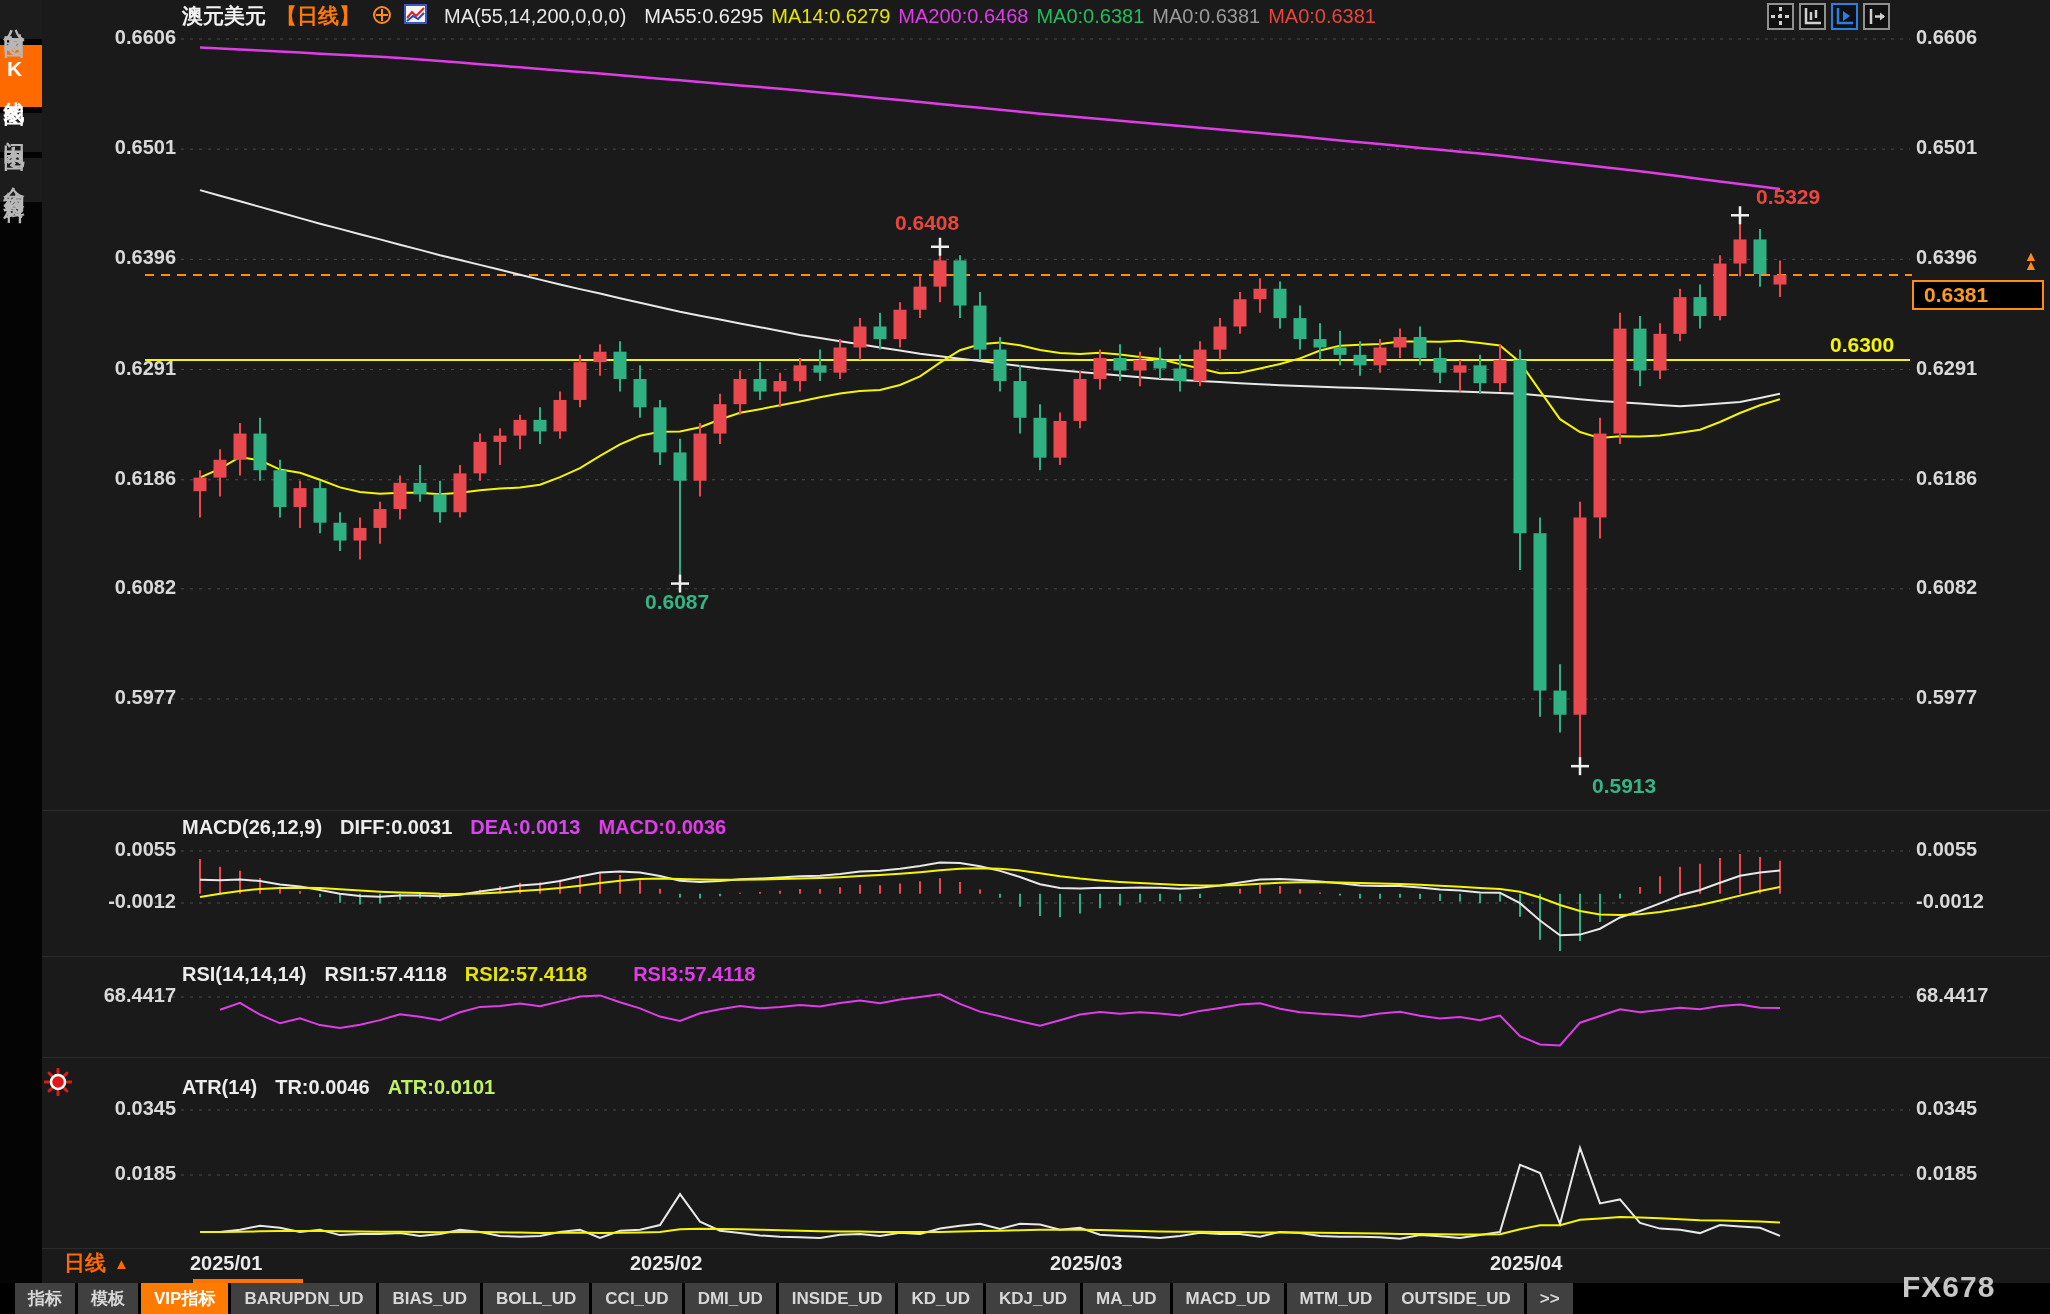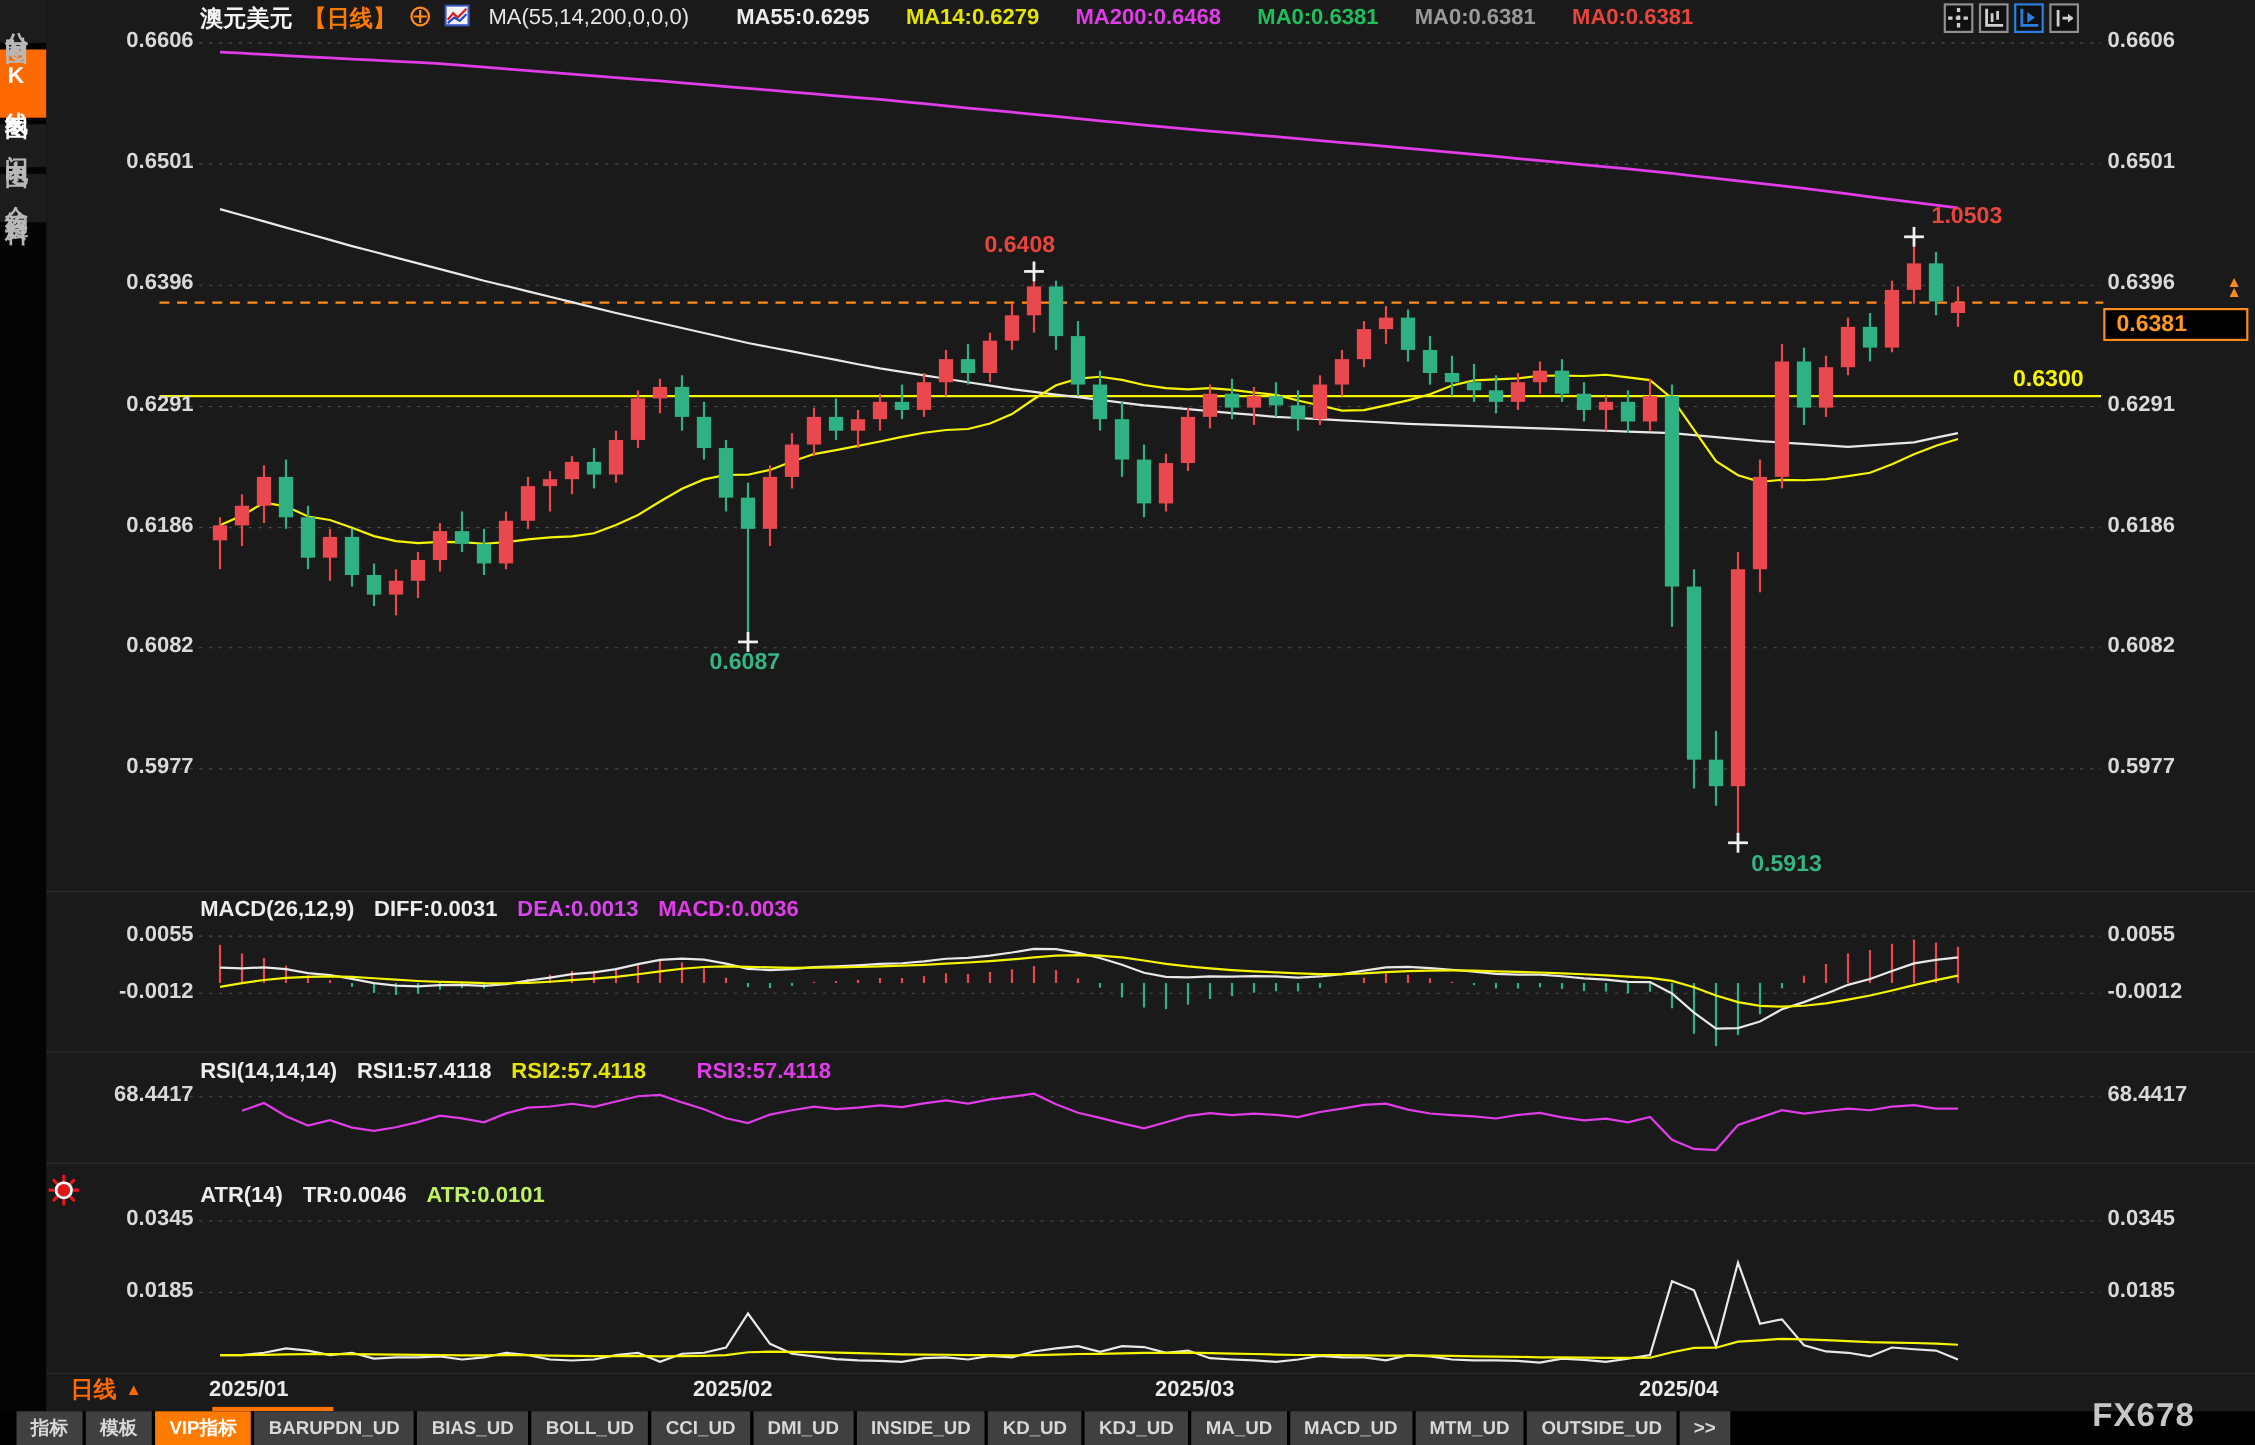--- a/index.html
+++ b/index.html
@@ -11,21 +11,21 @@
   .side-item{writing-mode:vertical-lr;text-orientation:upright;width:42px;margin:0 0 6px 0;
     padding:12px 0;text-align:center;background:#1c1c1c;color:#b8b8b8;font-size:21px;font-weight:700;
     letter-spacing:5px;cursor:pointer;box-sizing:border-box;display:block;margin-left:0;}
   .side-item.active{background:#ff6a00;color:#ffffff;}
   
   #header{position:absolute;left:42px;top:0;right:0;height:34px;display:flex;align-items:center;}
   #title-row{position:absolute;left:140px;top:2px;display:flex;align-items:center;gap:10px;white-space:nowrap;text-align:right;}
   .t-symbol{color:#f2f2f2;font-size:21px;font-weight:700;}
   .t-period{color:#ff7b00;font-size:21px;font-weight:700;}
   .ma-settings{color:#e6e6e6;font-size:20px;margin-left:6px;}
-  .ma-val{font-size:20px;font-weight:700;margin-left:33px;white-space:nowrap;}
+  .ma-val{font-size:20px;font-weight:400;margin-left:8px;white-space:nowrap;}
   #toolbar{position:absolute;right:160px;top:3px;display:flex;gap:5px;}
   .tool-btn{width:27px;height:27px;background:#101010;border:2px solid #909090;box-sizing:border-box;
     display:flex;align-items:center;justify-content:center;cursor:pointer;}
   .tool-btn.active{border-color:#2b7fe0;}
   
   .abs{position:absolute;white-space:nowrap;}
   .axis-label{font-size:20px;font-weight:600;color:#d9d9d9;}
   .axis-left{text-align:right;width:80px;}
   .month-label{font-size:20px;font-weight:700;color:#eaeaea;}
   .annot{font-size:21px;font-weight:700;}
@@ -437,21 +437,21 @@
       <div class="abs axis-label" style="left: 1916px; top: 984px;">68.4417</div>
       <div class="abs axis-label axis-left" style="left: 96px; top: 1097px;">0.0345</div>
       <div class="abs axis-label" style="left: 1916px; top: 1097px;">0.0345</div>
       <div class="abs axis-label axis-left" style="left: 96px; top: 1162px;">0.0185</div>
       <div class="abs axis-label" style="left: 1916px; top: 1162px;">0.0185</div>
       <div class="abs month-label" style="left: 190px; top: 1252px;">2025/01</div>
       <div class="abs month-label" style="left: 630px; top: 1252px;">2025/02</div>
       <div class="abs month-label" style="left: 1050px; top: 1252px;">2025/03</div>
       <div class="abs month-label" style="left: 1490px; top: 1252px;">2025/04</div>
       <div class="abs annot" style="left: 895px; top: 210.758px; color: rgb(232, 70, 60);">0.6408</div>
-      <div class="abs annot" style="left: 1756px; top: 185.28px; color: rgb(232, 70, 60);">1.0503</div>
+      <div class="abs annot" style="left: 1756px; top: 185.28px; color: rgb(232, 70, 60);">0.5329</div>
       <div class="abs annot" style="left: 645px; top: 589.579px; color: rgb(53, 181, 131);">0.6087</div>
       <div class="abs annot" style="left: 1592px; top: 774.154px; color: rgb(53, 181, 131);">0.5913</div>
       <div class="abs" style="left: 1830px; top: 333.081px; color: rgb(245, 245, 0); font-size: 21px; font-weight: 700;">0.6300</div>
       <div class="abs panel-title" style="left: 182px; top: 816px;">
         <span style="color: rgb(236, 236, 236);">MACD(26,12,9)</span>
         <span style="color: rgb(236, 236, 236);">DIFF:0.0031</span>
         <span style="color: #d946ef;">DEA:0.0013</span>
         <span style="color: rgb(224, 60, 232);">MACD:0.0036</span>
       </div>
       <div class="abs panel-title" style="left: 182px; top: 963px;">

